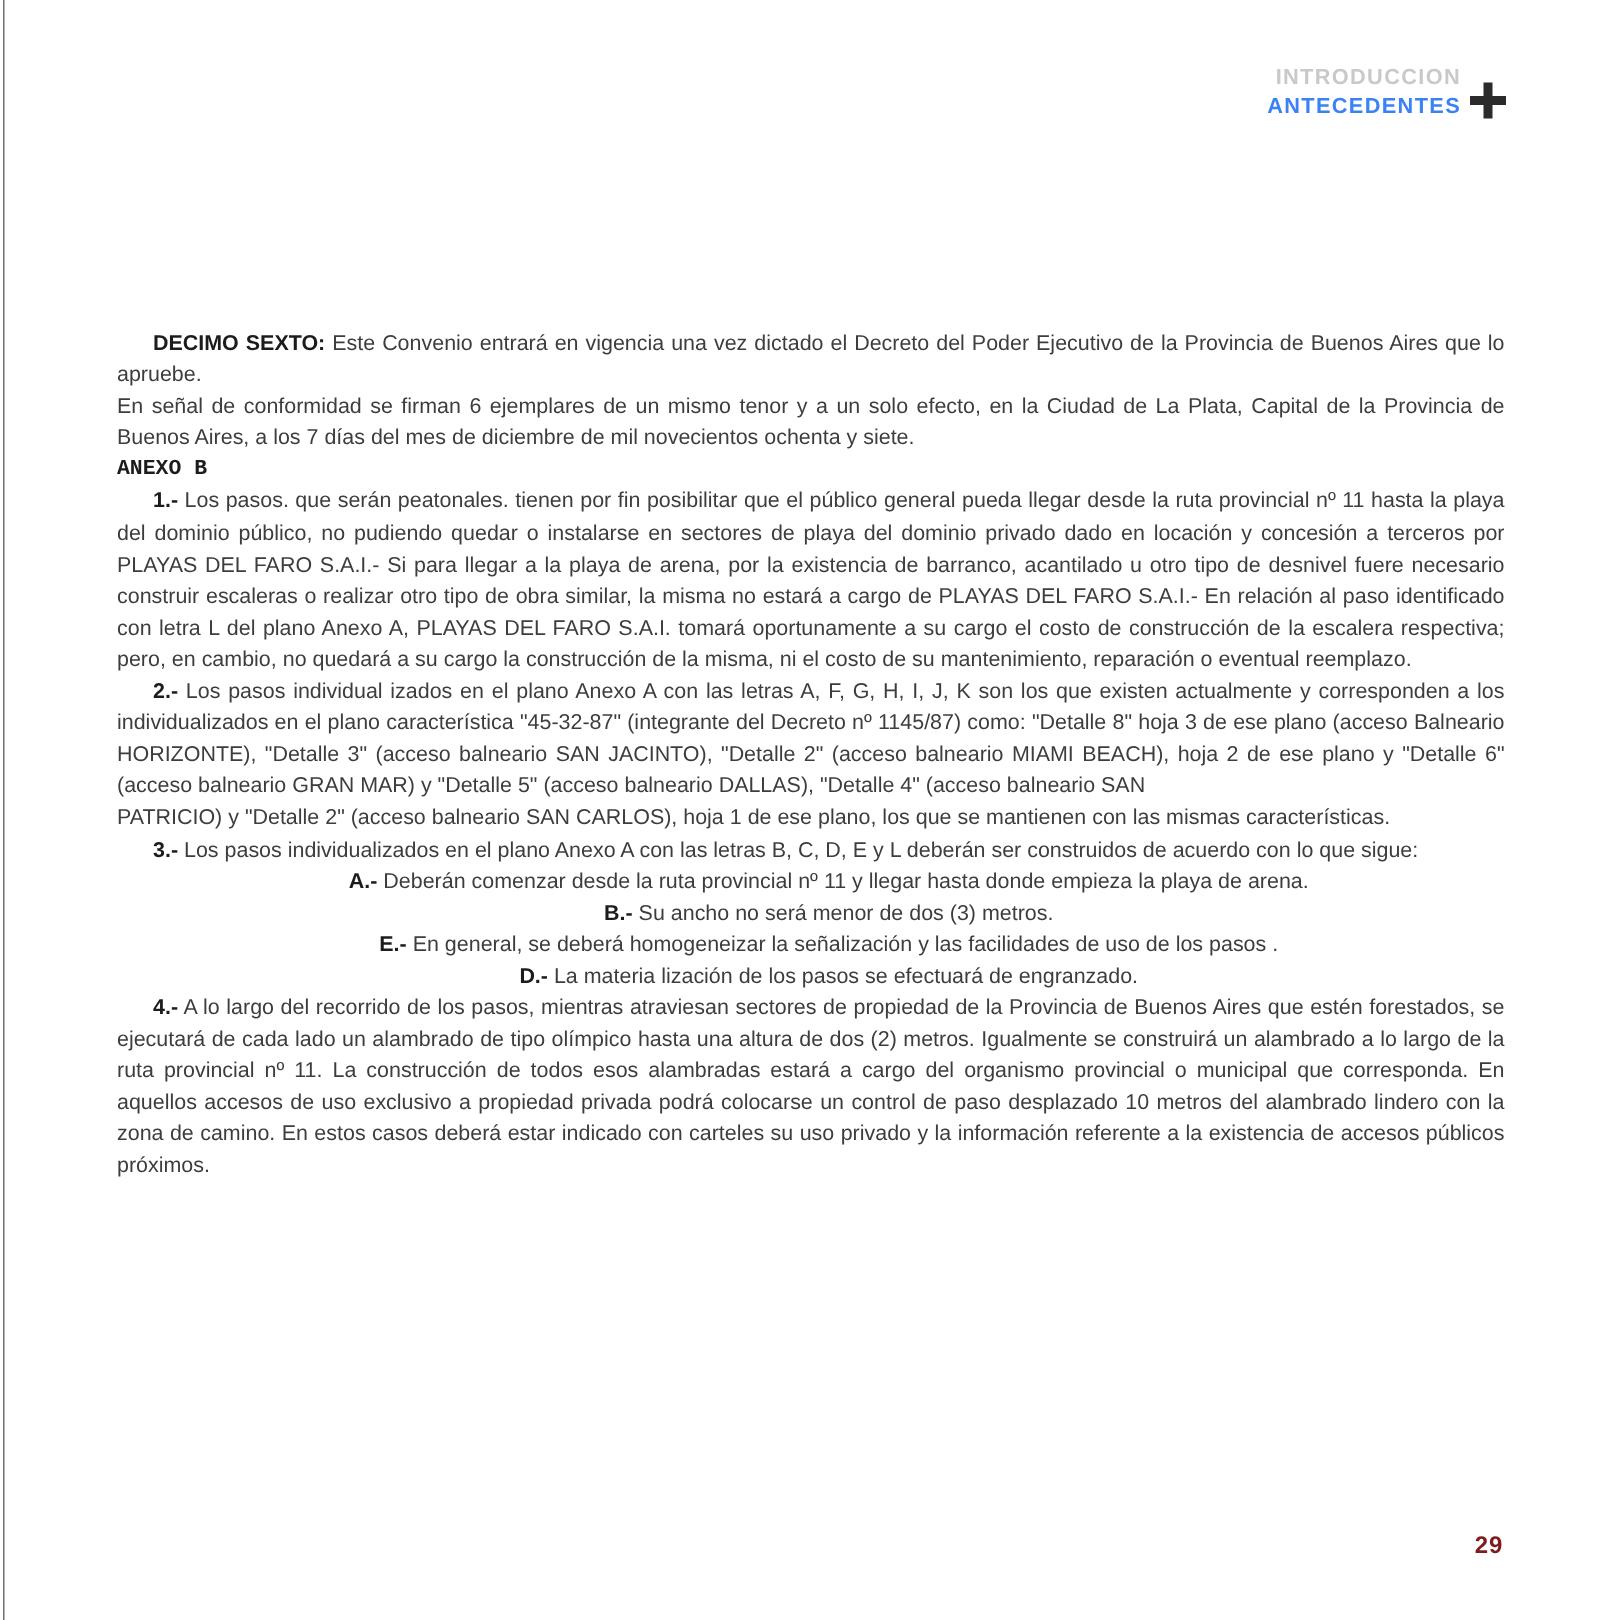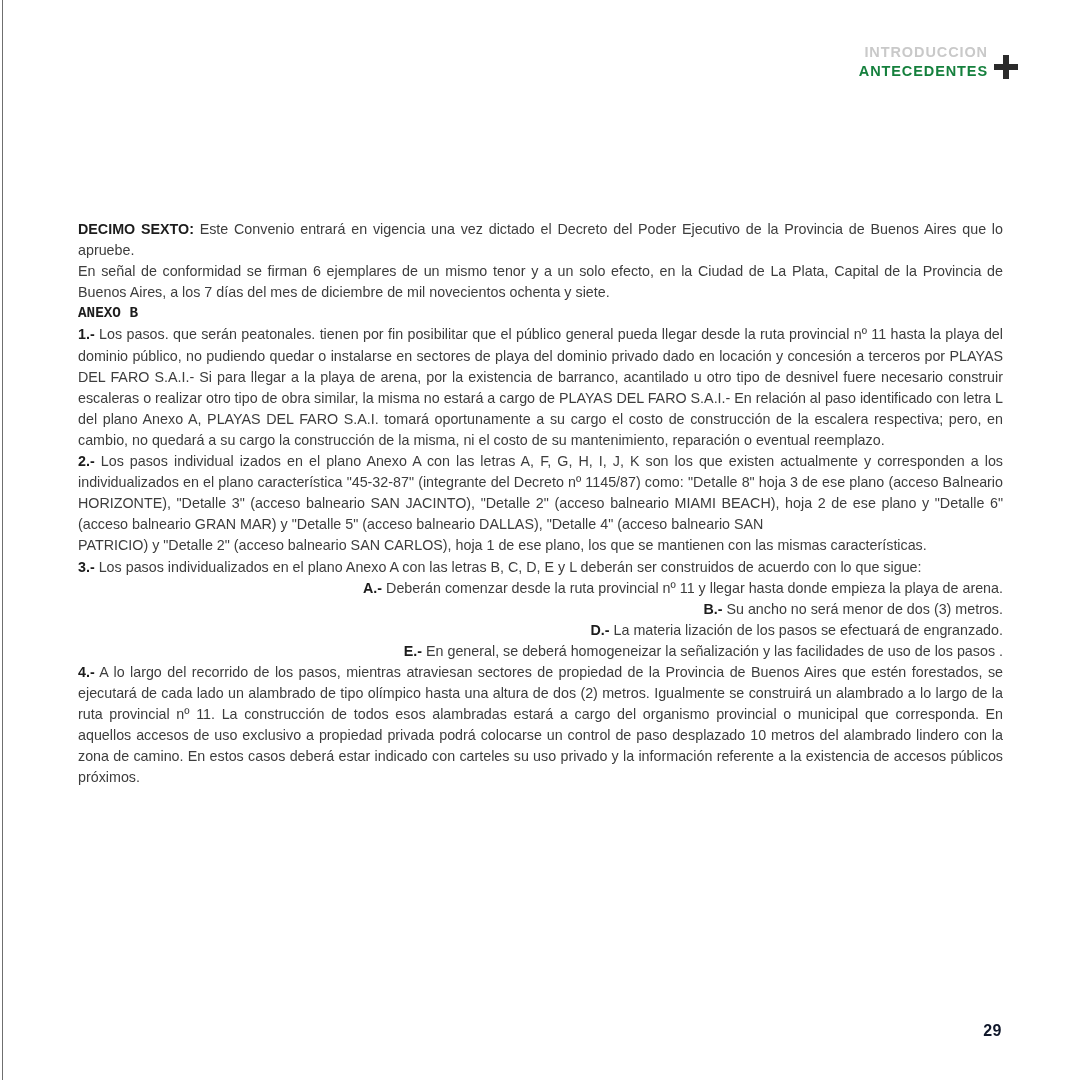--- a/index.html
+++ b/index.html
@@ -22,42 +22,42 @@
     top: 0;
     width: 1px;
     height: 1080px;
     background: #6f6f6f;
   }
 
   
   .page-header {
     position: absolute;
     top: 44px;
-    right: 62px;
+    right: 76px;
     text-align: right;
     display: flex;
     align-items: center;
     justify-content: flex-end;
   }
   .header-lines {
     text-align: right;
     line-height: 1.18;
   }
   .header-line-1 {
     font-size: 14.5px;
     font-weight: bold;
     letter-spacing: 0.9px;
     color: #c9c9c9;
     display: block;
   }
   .header-line-2 {
     font-size: 14.5px;
     font-weight: bold;
     letter-spacing: 0.9px;
-    color: #15803d;
+    color: #3b82f6;
     display: block;
     margin-top: 2px;
   }
   .plus-icon {
     width: 24px;
     height: 24px;
     position: relative;
     margin-left: 6px;
     margin-top: 10px;
     flex: 0 0 auto;
@@ -86,41 +86,42 @@
     color: #3d3d3d;
     font-size: 14.3px;
     line-height: 21.1px;
   }
   .content p {
     margin: 0;
     text-align: justify;
     text-justify: inter-word;
   }
   .content p.noj {
-    text-align: right;
+    text-align: center;
   }
   .lead {
     font-weight: bold;
     color: #1c1c1c;
+    margin-left: 24px;
   }
   .head-bold {
     font-weight: bold;
     color: #1c1c1c;
     text-align: left;
     font-family: Liberation Mono, monospace;
   }
 
   
   .page-number {
     position: absolute;
     right: 78px;
     bottom: 40px;
     font-size: 16px;
     font-weight: bold;
-    color: #0f172a;
+    color: #7f1d1d;
     letter-spacing: 0.5px;
   }
 </style>
 </head>
 <body>
 
 <div class="spine"></div>
 
 <div class="page-header">
   <div class="header-lines">
@@ -145,21 +146,21 @@
 
   <p>PATRICIO) y "Detalle 2" (acceso balneario SAN CARLOS), hoja 1 de ese plano, los que se mantienen con las mismas características.</p>
 
   <p><span class="lead">3.-</span><span> Los pasos individualizados en el plano Anexo A con las letras B, C, D, E y L  deberán ser construidos de acuerdo con lo que sigue:</span></p>
 
   <p class="noj"><span class="lead">A.-</span><span> Deberán comenzar desde la ruta provincial nº 11 y llegar hasta donde empieza la playa de arena.</span></p>
 
   <p class="noj"><span class="lead">B.-</span><span> Su ancho no será menor de dos (3) metros.</span></p>
 
 
+  <p class="noj"><span class="lead">E.-</span><span> En general, se deberá homogeneizar la señalización y las facilidades de uso de los pasos .</span></p>
+
   <p class="noj"><span class="lead">D.-</span><span> La materia lización de los pasos se efectuará de engranzado.</span></p>
-
-  <p class="noj"><span class="lead">E.-</span><span> En general, se deberá homogeneizar la señalización y las facilidades de uso de los pasos .</span></p>
 
   <p><span class="lead">4.-</span><span> A lo largo del recorrido de los pasos, mientras atraviesan sectores de propiedad de la Provincia de Buenos Aires que estén forestados, se ejecutará de cada lado un alambrado de tipo olímpico hasta una altura de dos (2) metros. Igualmente se construirá un alambrado a lo largo de la ruta provincial nº 11. La construcción de todos esos alambradas estará a cargo del organismo provincial o municipal que corresponda. En aquellos accesos de uso exclusivo a propiedad privada podrá colocarse un control de paso desplazado 10 metros del alambrado lindero con la zona de camino. En estos casos deberá estar indicado con carteles su uso privado y la información referente a la existencia de accesos públicos próximos.</span></p>
 
 </div>
 
 <div class="page-number">29</div>
 
 </body></html>

